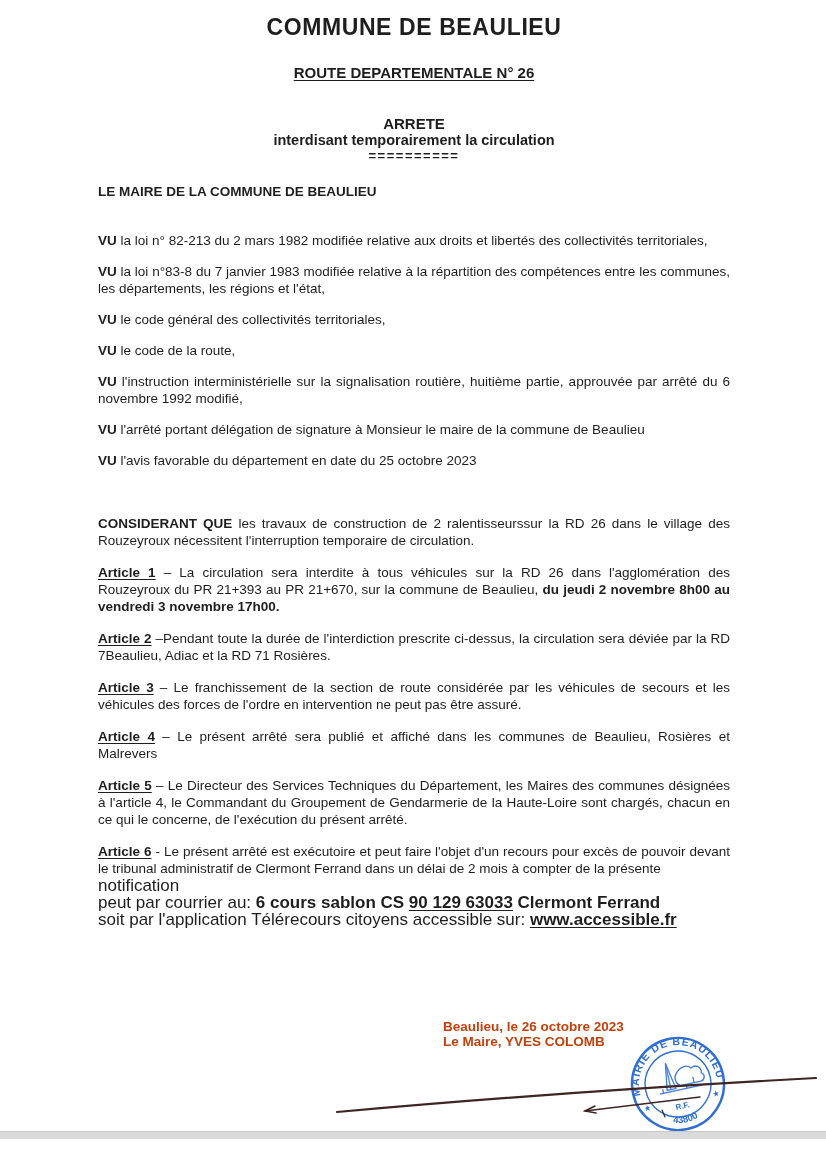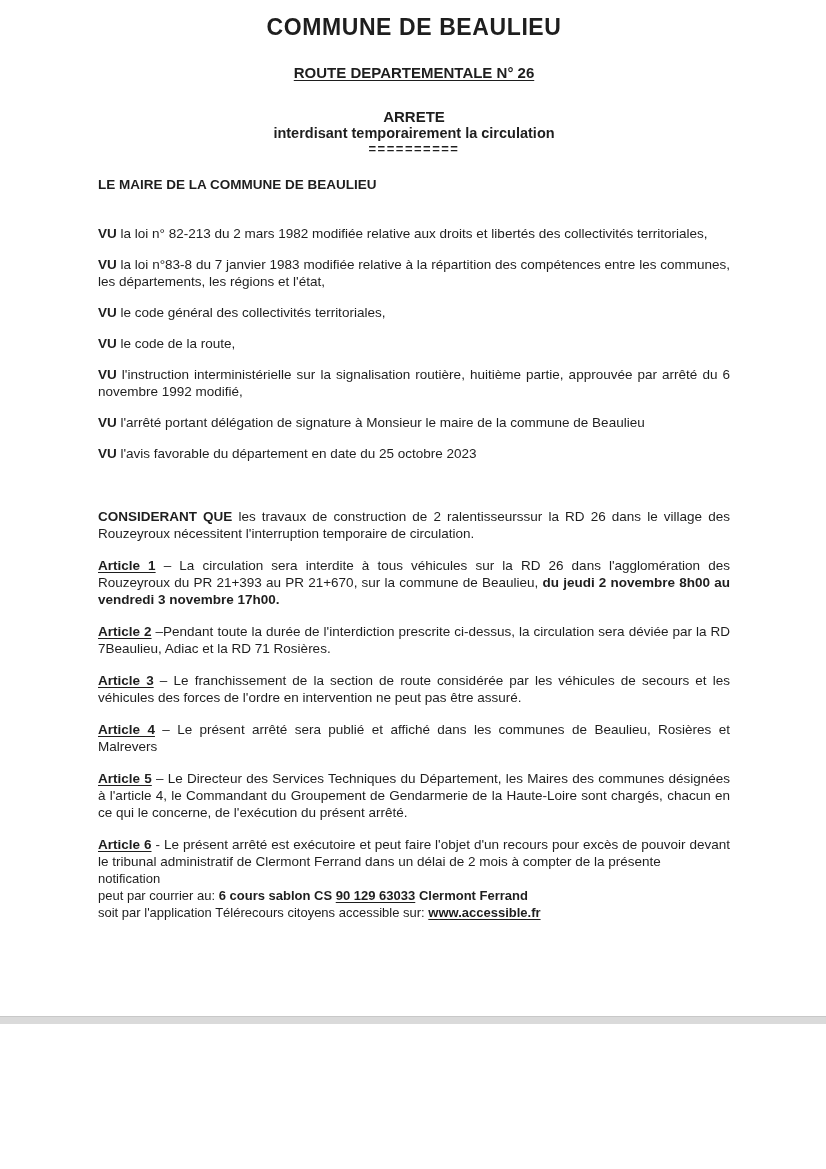--- a/index.html
+++ b/index.html
@@ -1,37 +1,37 @@
 <!DOCTYPE html>
 <html><head>
 <meta charset="utf-8">
 <style>
   html,body { margin:0; padding:0; background:#ffffff; }
   .page {
-    position:relative; width:826px; height:1024px; background:#ffffff;
+    position:relative; width:826px; height:1139px; background:#ffffff;
     font-family:"Liberation Sans", sans-serif; color:#1e1e1e; overflow:hidden;
   }
   .content { padding:14px 96px 0 98px; }
   .t-center { text-align:center; }
   .doc-title { font-size:23px; font-weight:bold; letter-spacing:.6px; margin:0; }
   .subtitle { margin-top:23px; font-size:15px; font-weight:bold; text-decoration:underline; text-underline-offset:2px; }
-  .arrete-head { margin-top:26px; font-size:15px; font-weight:bold; }
+  .arrete-head { margin-top:33px; font-size:15px; font-weight:bold; }
   .arrete-sub { margin-top:0; font-size:14.5px; font-weight:bold; }
   .sep-line { font-size:13px; font-weight:bold; letter-spacing:1.5px; }
   .maire-line { margin-top:21px; font-size:13.5px; font-weight:bold; }
   p.body { margin:14px 0 0 0; font-size:13.5px; line-height:17px; text-align:justify; }
   .gap-lg { margin-top:46px !important; }
   .gap-vu1 { margin-top:33px !important; }
   .arrete2 { margin-top:17px; font-size:14px; font-weight:bold; letter-spacing:3px; text-align:center; }
   .article { margin-top:15px !important; }
   .lbl { font-weight:bold; }
   .art-label { font-weight:bold; text-decoration:underline; text-underline-offset:2px; }
   .bold { font-weight:bold; }
   .bu { font-weight:bold; text-decoration:underline; text-underline-offset:2px; }
-  .cont-line { font-size:13px; line-height:17px; margin:0; }
+  .cont-line { font-size:17px; line-height:17px; margin:0; }
   .sig-block { position:absolute; left:443px; top:1019px; font-size:13.5px; font-weight:bold; color:#c2410c; }
   .sig-line2 { }
   .stamp-svg { position:absolute; left:606px; top:1014px; }
   .signature-svg { position:absolute; left:330px; top:1053px; }
   .scan-bar { position:absolute; left:0; right:0; bottom:0; height:7px; background:#dadada; border-top:1px solid #c8c8c8; }
 </style>
 </head>
 <body>
 
 <div class="page">

